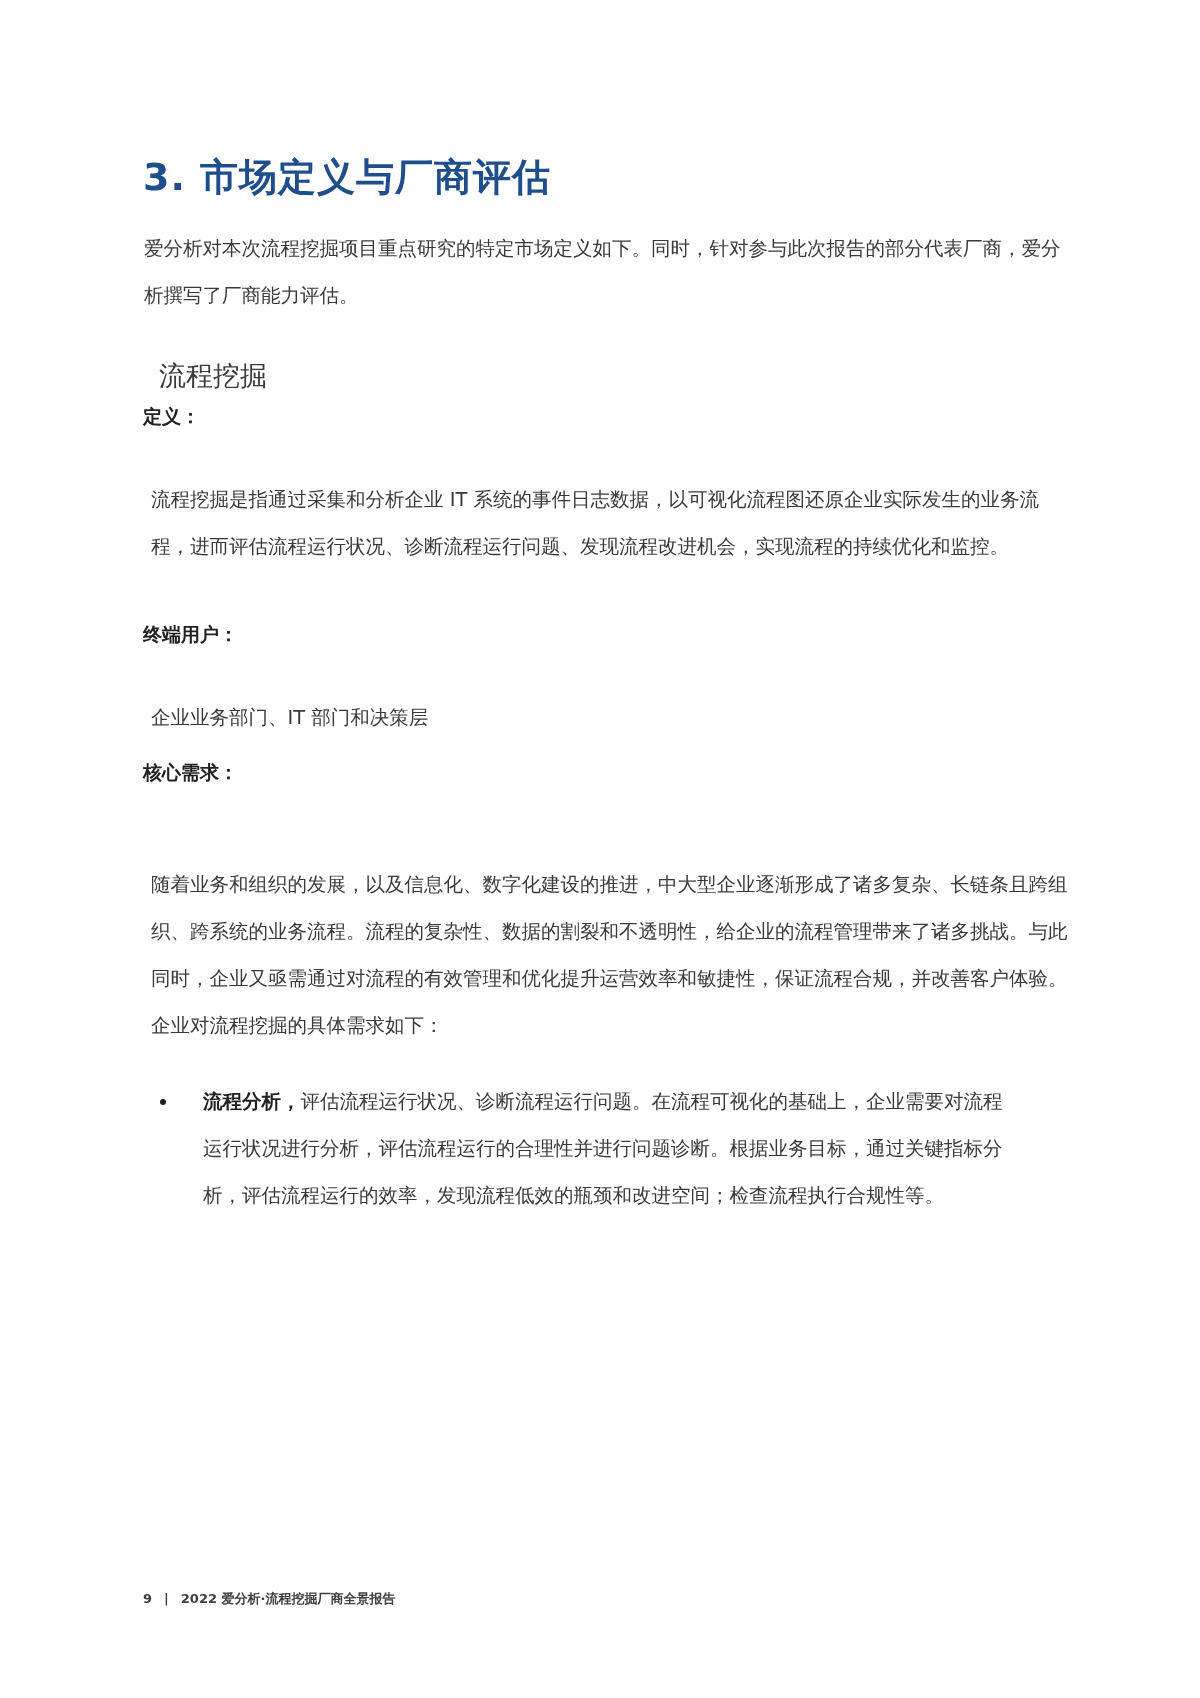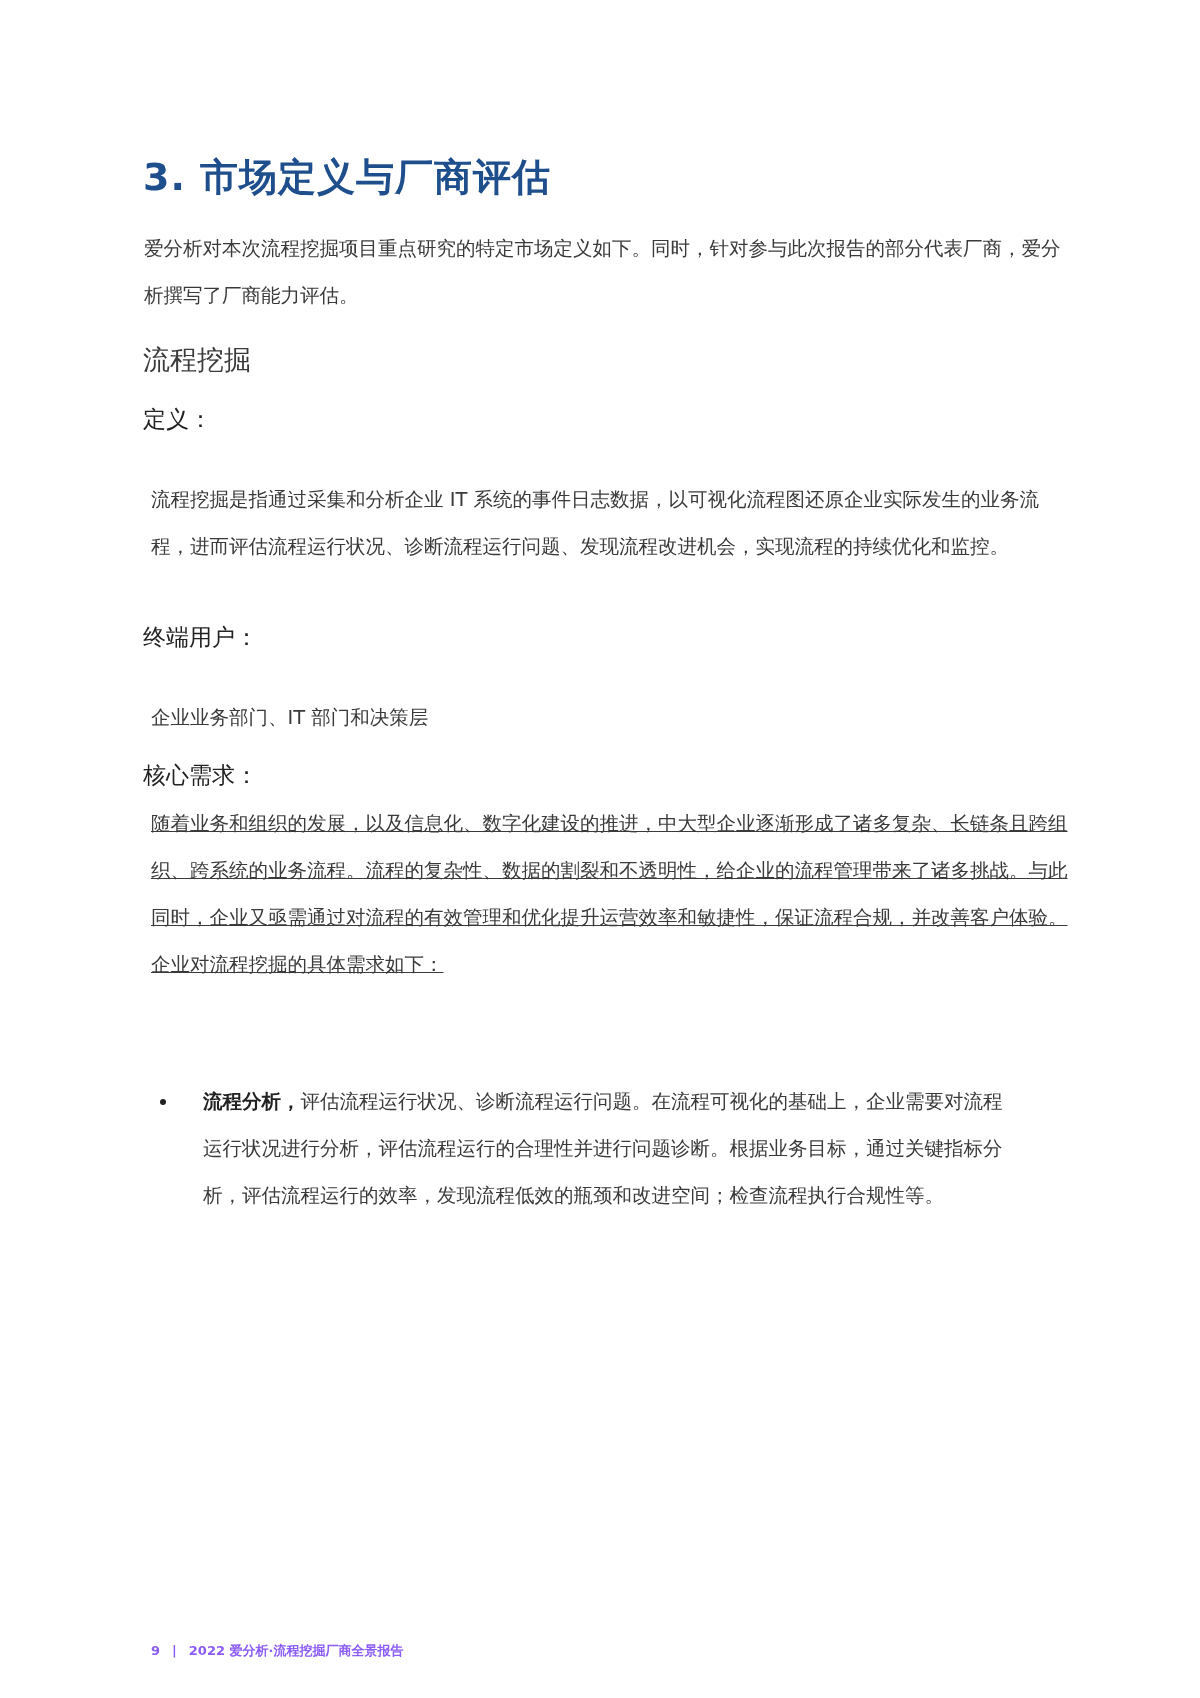--- a/index.html
+++ b/index.html
@@ -39,32 +39,32 @@
       width: 920px;
       margin: 1px;
       font-size: 19.5px;
       line-height: 47px;
       color: #3a3a3a;
     }
     .subsection-title {
       position: absolute;
       top: 342px;
       left: 0;
-      margin: 0;
+      margin: 16px;
       font-size: 27px;
       font-weight: 400;
       color: #3a3a3a;
       text-align: right;
     }
     .label {
       position: absolute;
       left: 0;
       margin: 0;
-      font-size: 23px;
-      font-weight: 400;
+      font-size: 19px;
+      font-weight: 700;
       color: #222222;
     }
     .para {
       position: absolute;
       left: 0;
       width: 920px;
       margin: 8px;
       font-size: 19.5px;
       line-height: 47px;
       color: #3a3a3a;
@@ -94,27 +94,26 @@
       height: 6px;
       border-radius: 50%;
       background: #222222;
     }
     .bullet-strong {
       font-weight: 700;
       color: #222222;
     }
     .footer {
       position: absolute;
-      top: 1642px;
+      top: 1590px;
       left: 143px;
       font-size: 13px;
-      color: #8b5cf6;
+      color: #404040;
       white-space: nowrap;
       font-weight: 600;
-      margin-left: 8px;
     }
     .footer .sep {
       display: inline-block;
       margin: 0 12px;
       font-weight: 700;
     }
   </style>
 </head>
 <body>
 
@@ -125,21 +124,21 @@
 
   <h2 class="subsection-title">流程挖掘</h2>
 
   <h3 class="label" style="top: 404px;">定义：</h3>
   <p class="para" style="top: 468px;">流程挖掘是指通过采集和分析企业 IT 系统的事件日志数据，以可视化流程图还原企业实际发生的业务流程，进而评估流程运行状况、诊断流程运行问题、发现流程改进机会，实现流程的持续优化和监控。</p>
 
   <h3 class="label" style="top: 622px;">终端用户：</h3>
   <p class="para" style="top: 686px;">企业业务部门、IT 部门和决策层</p>
 
   <h3 class="label" style="top: 760px;">核心需求：</h3>
-  <p class="para" style="top: 792px; text-decoration: underline;">随着业务和组织的发展，以及信息化、数字化建设的推进，中大型企业逐渐形成了诸多复杂、长链条且跨组织、跨系统的业务流程。流程的复杂性、数据的割裂和不透明性，给企业的流程管理带来了诸多挑战。与此同时，企业又亟需通过对流程的有效管理和优化提升运营效率和敏捷性，保证流程合规，并改善客户体验。企业对流程挖掘的具体需求如下：</p>
+  <p class="para" style="top: 853px;">随着业务和组织的发展，以及信息化、数字化建设的推进，中大型企业逐渐形成了诸多复杂、长链条且跨组织、跨系统的业务流程。流程的复杂性、数据的割裂和不透明性，给企业的流程管理带来了诸多挑战。与此同时，企业又亟需通过对流程的有效管理和优化提升运营效率和敏捷性，保证流程合规，并改善客户体验。企业对流程挖掘的具体需求如下：</p>
 
   <ul class="bullets" style="top: 1078px;">
     <li class="bullet-item">
       <span class="bullet-dot"></span>
       <span class="bullet-strong">流程分析，</span><span>评估流程运行状况、诊断流程运行问题。在流程可视化的基础上，企业需要对流程运行状况进行分析，评估流程运行的合理性并进行问题诊断。根据业务目标，通过关键指标分析，评估流程运行的效率，发现流程低效的瓶颈和改进空间；检查流程执行合规性等。</span>
     </li>
   </ul>
 </div>
 
 <div class="footer">

